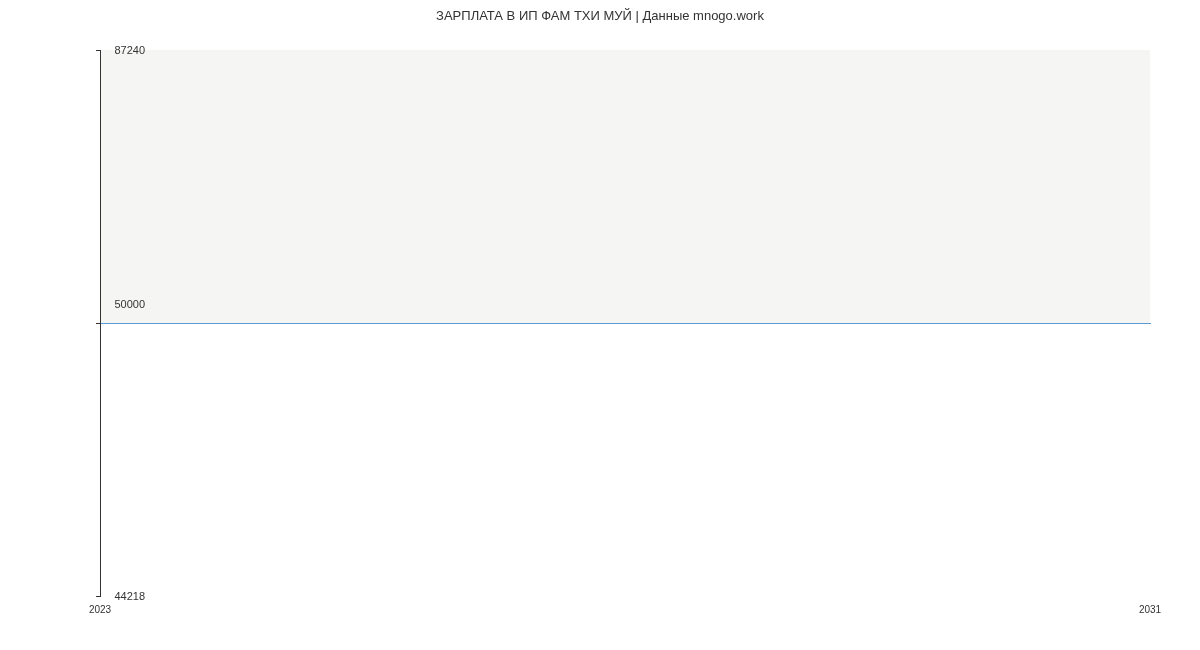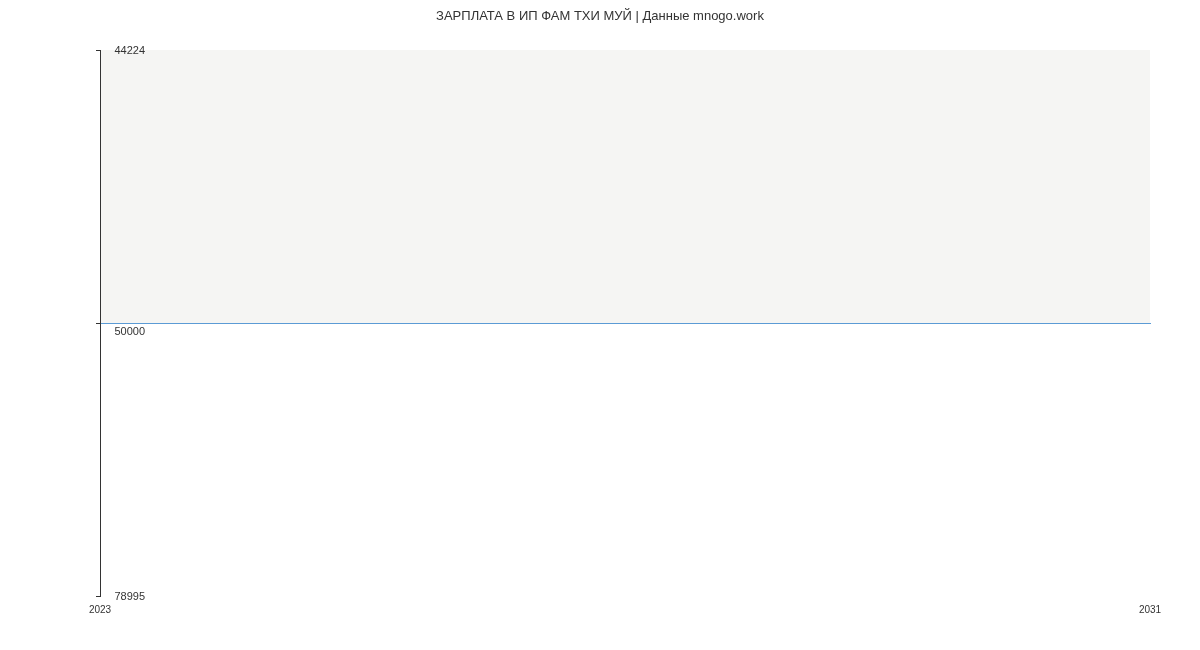--- a/index.html
+++ b/index.html
@@ -80,18 +80,18 @@
 <div class="chart-container">
   <div class="plot-area">
     <div class="plot-area-lower"></div>
     <div class="data-line"></div>
     <div class="y-tick-mark" style="top:0px"></div>
     <div class="y-tick-mark" style="top:273px"></div>
     <div class="y-tick-mark" style="top:546px"></div>
   </div>
 </div>
 
-<div class="y-tick" style="top:50px">44224</div>
-<div class="y-tick" style="top:331px">50000</div>
-<div class="y-tick" style="top:596px">78995</div>
+<div class="y-tick" style="top:50px">87240</div>
+<div class="y-tick" style="top:304px">50000</div>
+<div class="y-tick" style="top:596px">44218</div>
 
 <div class="x-tick" style="left:100px">2023</div>
 <div class="x-tick" style="left:1150px">2031</div>
 
 </body></html>

